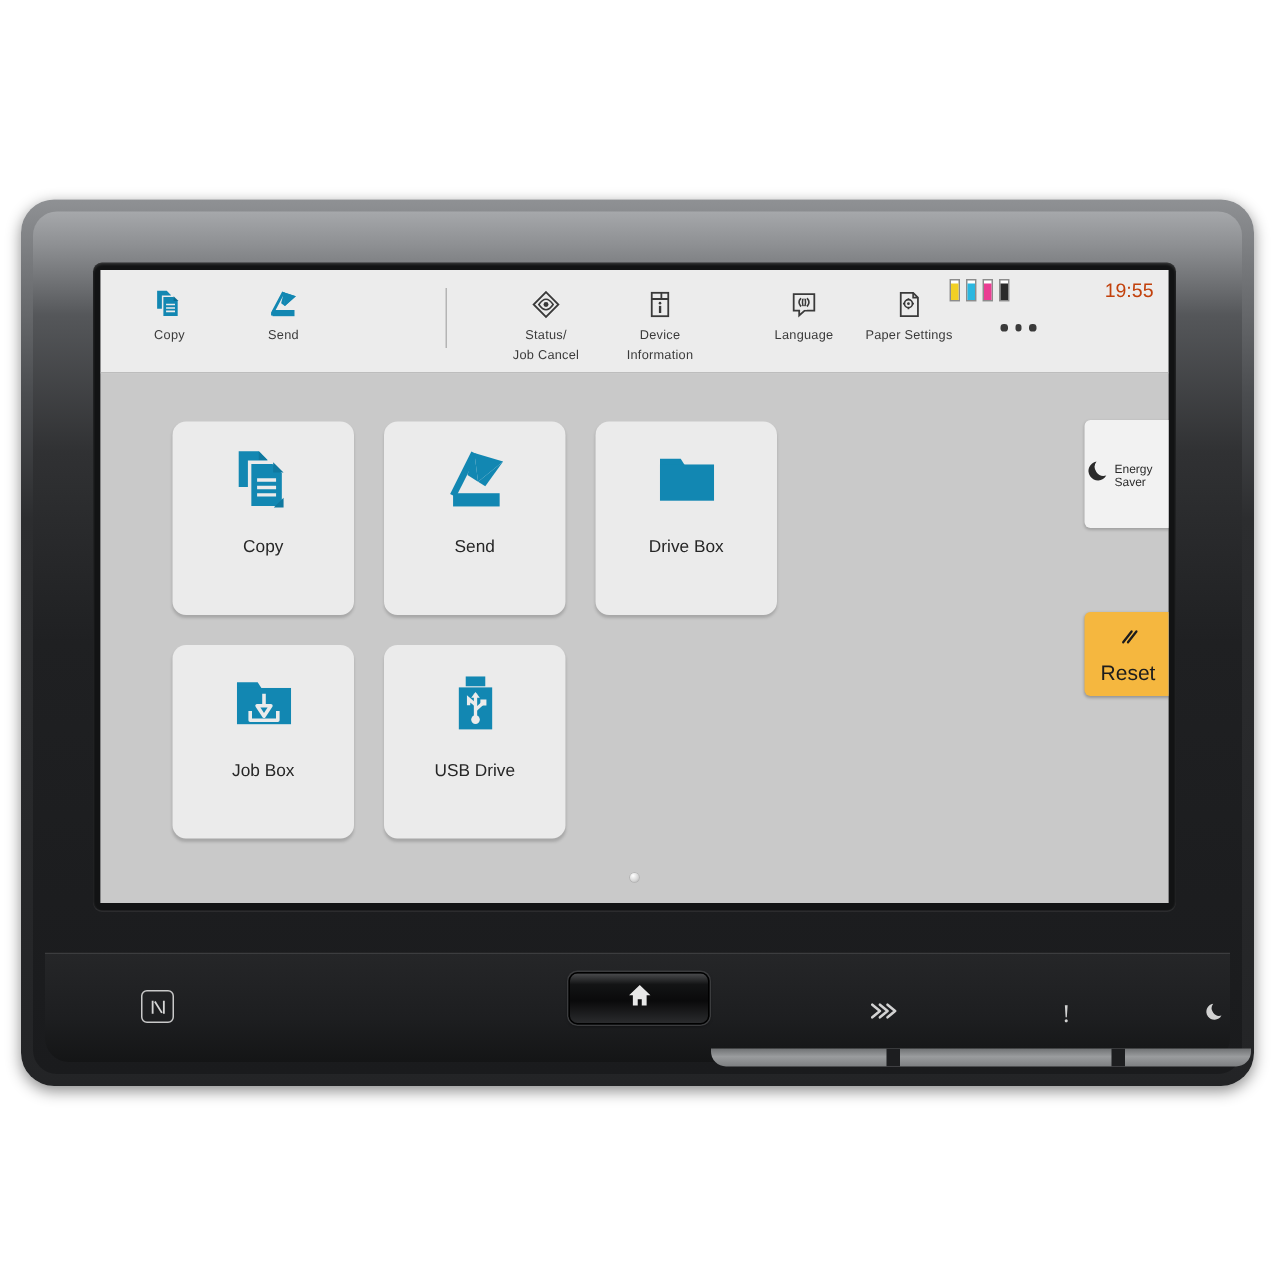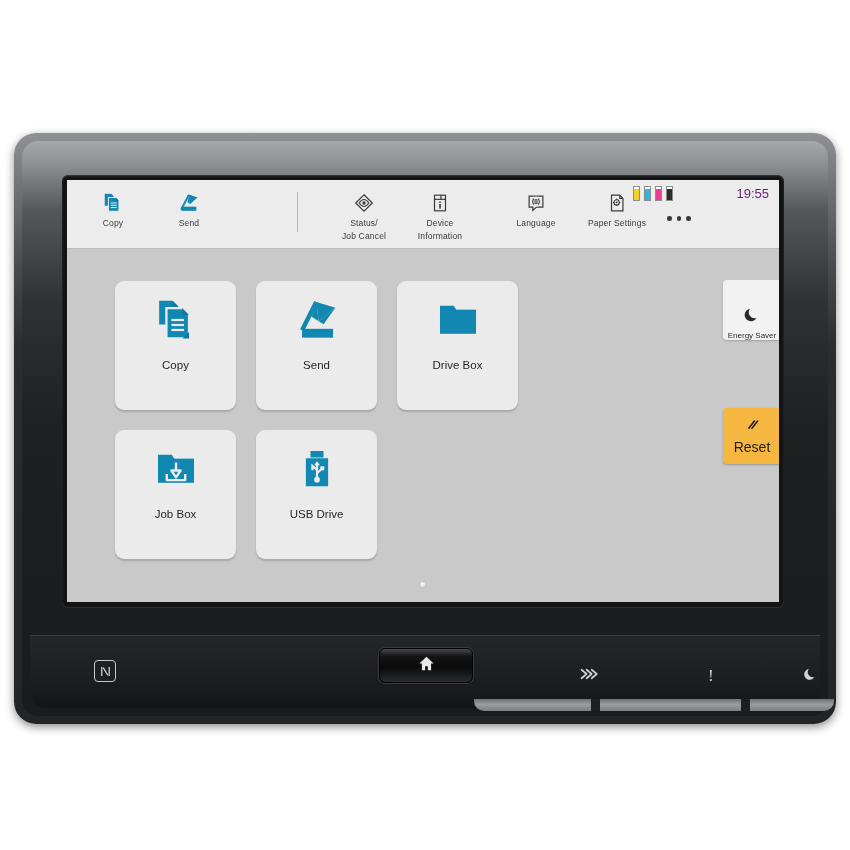--- a/index.html
+++ b/index.html
@@ -80,21 +80,21 @@
     border:1px solid #8c8c8c;
     position:relative;
     box-sizing:border-box;
   }
   .tn::after{
     content:""; position:absolute; left:0; right:0; bottom:0;
     height:86%;
   }
   #clock{
     position:absolute; right:10px; top:6px;
-    font-size:13px; color:#701a75;margin-left:37px;
+    font-size:13px; color:#c2410c;margin-left:37px;
   }
 
   
   #main{
     position:absolute; left:0; top:69px;
     width:712px; height:353px;
     background:#c9c9c9;
   }
   #tiles{
     position:absolute;
@@ -116,25 +116,25 @@
     height:78px; width:100%;
     display:flex; align-items:center; justify-content:center;
   }
   .tile-lb{
     font-size:11.5px; color:#262626;
   }
 
   
   #rail-energy{
     position:absolute; right:-2px; top:31px;
-    width:58px; height:60px;
+    width:58px; height:72px;
     background:#f2f2f2;
     border-radius:4px 0 0 4px;
     box-shadow:0 1px 2px rgba(0,0,0,.2);
-    display:flex; flex-direction:column; align-items:center; justify-content:flex-end;
+    display:flex; flex-direction:row; align-items:center; justify-content:flex-start;
     cursor:pointer;
   }
   #rail-energy .lb{font-size:8px;color:#2b2b2b;margin-top:2px;}
   #rail-reset{
     position:absolute; right:-2px; top:159px;
     width:58px; height:56px;
     background:#f5b73f;
     border-radius:4px 0 0 4px;
     box-shadow:0 1px 2px rgba(0,0,0,.25);
     display:flex; flex-direction:column; align-items:center; justify-content:center;
@@ -271,21 +271,21 @@
                 <circle cx="12" cy="10.4" r="3.6" fill="none" stroke="#3a3a3a" stroke-width="1.2"></circle>
                 <path d="M12 6.8c1.5 1.2 1.5 6 0 7.2" fill="none" stroke="#3a3a3a" stroke-width="1.1"></path>
                 <path d="M12 6.8c-1.5 1.2-1.5 6 0 7.2" fill="none" stroke="#3a3a3a" stroke-width="1.1"></path>
                 <rect x="9.8" y="5.2" width="4.4" height="2.6" fill="#ececec"></rect>
                 <rect x="9.8" y="13.2" width="4.4" height="2.6" fill="#ececec"></rect>
               </svg>
             </div>
             <div class="fn-lb">Language</div>
           </div>
 
-          <div class="fn-btn" style="left:514px">
+          <div class="fn-btn" style="left:503px">
             <div class="fn-ico">
               <svg width="22" height="22" viewBox="0 0 24 24">
                 <path d="M6 3.5h9l3.5 3.5v13.5H6z" fill="none" stroke="#3a3a3a" stroke-width="1.3"></path>
                 <path d="M15 3.5V7h3.5" fill="none" stroke="#3a3a3a" stroke-width="1.2"></path>
                 <circle cx="11.6" cy="11.4" r="2.9" fill="none" stroke="#3a3a3a" stroke-width="1.2"></circle>
                 <circle cx="11.6" cy="11.4" r="1" fill="#3a3a3a"></circle>
                 <g stroke="#3a3a3a" stroke-width="1.2">
                   <line x1="11.6" y1="7.4" x2="11.6" y2="8.6"></line>
                   <line x1="11.6" y1="14.2" x2="11.6" y2="15.4"></line>
                   <line x1="7.6" y1="11.4" x2="8.8" y2="11.4"></line>

